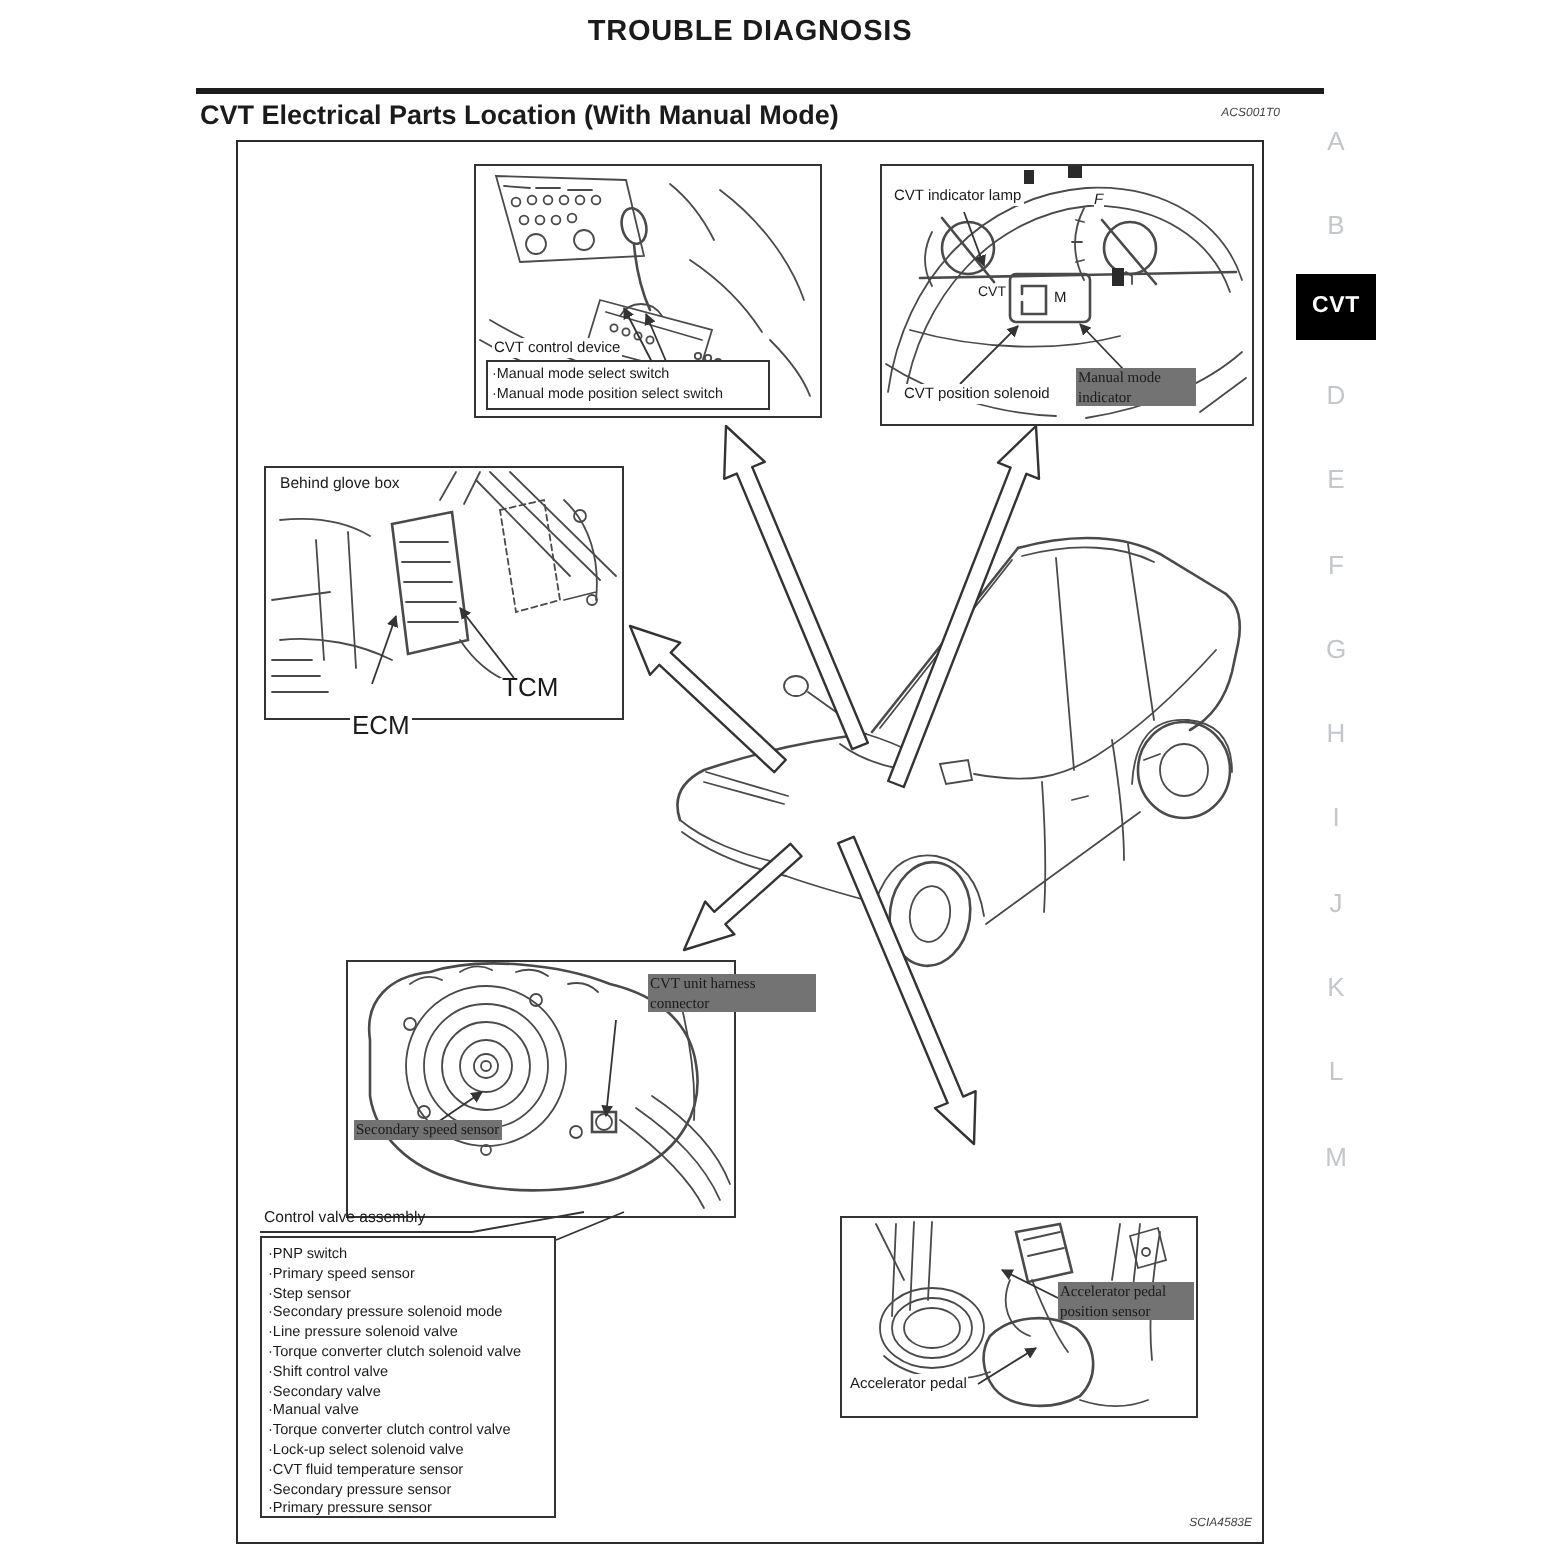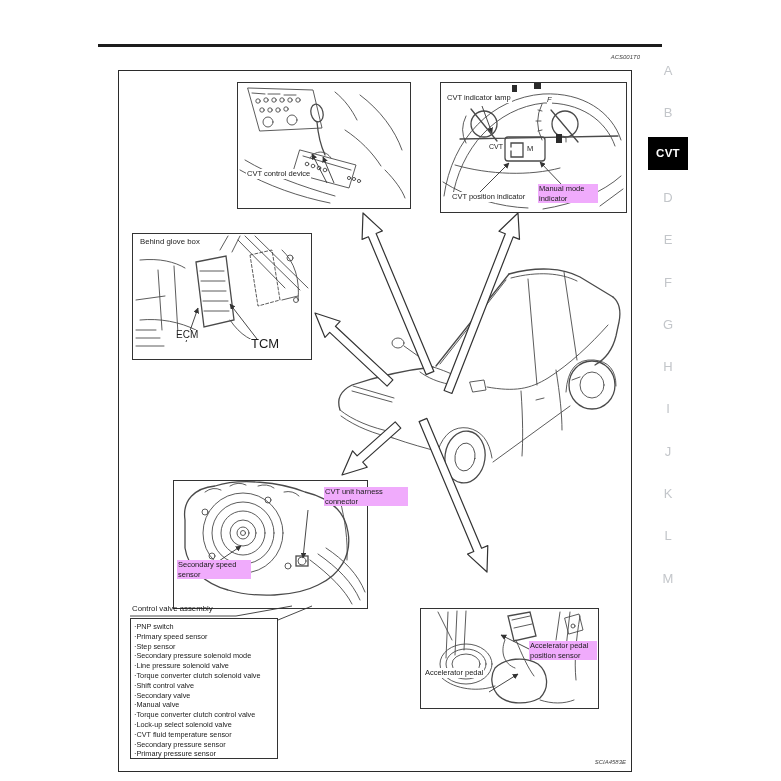--- a/index.html
+++ b/index.html
@@ -17,21 +17,21 @@
   .b1{left:237px;top:82px;width:172px;height:125px;}
   .b2{left:440px;top:82px;width:185px;height:129px;}
   .b3{left:132px;top:233px;width:178px;height:125px;}
   .b4{left:173px;top:480px;width:193px;height:127px;}
   .b5{left:420px;top:608px;width:177px;height:99px;}
   .vbox{left:130px;top:618px;width:148px;height:141px;border:1.2px solid #333;background:#fff;padding:3px 0 0 3px;box-sizing:border-box;}
   .vitem{font-size:7.3px;line-height:9.8px;white-space:nowrap;}
   .b1label{left:243px;top:180px;width:142px;border:1px solid #333;background:#fff;padding:1px 2px;box-sizing:border-box;}
   .b1label .vitem{font-size:7.2px;line-height:10.3px;}
   .lbl{font-size:7.5px;background:#fff;padding:0 1px;line-height:9.5px;white-space:nowrap;}
-  .lblwrap{font-size:7.5px;background:#f0abfc;padding:0 1px;line-height:9.5px;white-space:normal;}
+  .lblwrap{font-size:7.5px;background:#737373;padding:0 1px;line-height:9.5px;white-space:normal;font-family:Liberation Serif, serif;}
   .svg-overlay{left:0;top:0;width:781px;height:781px;pointer-events:none;}
   .sb-tab{position:absolute;left:648px;width:40px;height:16px;line-height:16px;text-align:center;
           font-size:13px;color:#c3c6ca;}
   .sb-active{background:#000;color:#fff;height:33px;line-height:33px;font-size:11.5px;font-weight:bold;letter-spacing:.3px;}
   svg .art{stroke:#4a4a4a;stroke-width:.9;fill:none;stroke-linecap:round;}
   svg .art2{stroke:#4a4a4a;stroke-width:1.3;fill:none;stroke-linecap:round;}
   svg .fillb{fill:#2b2b2b;stroke:none;}
   svg .leader{stroke:#333;stroke-width:.9;fill:none;}
   svg .harrow{fill:#fff;stroke:#333;stroke-width:1.2;stroke-linejoin:round;}
   .f-label{font-style:italic;font-size:7.5px;background:#fff;}
@@ -216,41 +216,47 @@
       <polygon class="harrow" points="395.2,421.9 357.1,455.9 352.6,450.8 342.0,475.0 367.2,467.2 362.7,462.1 400.8,428.1"></polygon>
       <polygon class="harrow" points="419.1,421.6 473.8,551.5 467.5,554.1 487.0,572.0 487.8,545.6 481.6,548.3 426.9,418.4"></polygon>
     </g>
 
     <g>
       <path class="leader" d="M327,183 L312,154" marker-end="url(#ah)"></path>
       <path class="leader" d="M334,183 L323,157" marker-end="url(#ah)"></path>
     </g>
   </svg>
 
+  <div class="abs header-title">TROUBLE DIAGNOSIS</div>
   <div class="abs rule"></div>
+  <div class="abs section-title">CVT Electrical Parts Location (With Manual Mode)</div>
   <div class="abs code code-top">ACS001T0</div>
 
   <div class="abs frame"></div>
   <div class="abs ibox b1"></div>
   <div class="abs ibox b2"></div>
   <div class="abs ibox b3"></div>
   <div class="abs ibox b4"></div>
   <div class="abs ibox b5"></div>
 
   <div class="abs lbl" style="left:246px;top:169px;">CVT control device</div>
+  <div class="abs b1label">
+      <div class="vitem">·Manual mode select switch</div>
+      <div class="vitem">·Manual mode position select switch</div>
+    </div>
 
   <div class="abs lbl" style="left:446px;top:93px;">CVT indicator lamp</div>
   <div class="abs lbl" style="left:488px;top:142px;font-size:7px;">CVT</div>
   <div class="abs m-label" style="left:527px;top:144px;">M</div>
   <div class="abs f-label" style="left:547px;top:95px;">F</div>
-  <div class="abs lbl" style="left:451px;top:192px;">CVT position indicator</div>
+  <div class="abs lbl" style="left:451px;top:192px;">CVT position solenoid</div>
   <div class="abs lblwrap" style="left:538px;top:184px;width:58px;">Manual mode indicator</div>
 
   <div class="abs lbl" style="left:139px;top:237px;font-size:7.8px;">Behind glove box</div>
-  <div class="abs lbl" style="left:175px;top:330px;font-size:10px;">ECM</div>
+  <div class="abs lbl" style="left:175px;top:358px;font-size:13px;">ECM</div>
   <div class="abs lbl" style="left:250px;top:339px;font-size:13px;">TCM</div>
 
   <div class="abs lblwrap" style="left:287px;top:487px;width:82px;margin-left:37px;">CVT unit harness connector</div>
   <div class="abs lblwrap" style="left:177px;top:560px;width:72px;">Secondary speed sensor</div>
 
   <div class="abs lbl" style="left:131px;top:604px;font-size:7.8px;background:transparent;">Control valve assembly</div>
   <div class="abs vbox">
       <div class="vitem">·PNP switch</div>
       <div class="vitem">·Primary speed sensor</div>
       <div class="vitem">·Step sensor</div>
@@ -261,21 +267,21 @@
       <div class="vitem">·Secondary valve</div>
       <div class="vitem">·Manual valve</div>
       <div class="vitem">·Torque converter clutch control valve</div>
       <div class="vitem">·Lock-up select solenoid valve</div>
       <div class="vitem">·CVT fluid temperature sensor</div>
       <div class="vitem">·Secondary pressure sensor</div>
       <div class="vitem">·Primary pressure sensor</div>
     </div>
 
   <div class="abs lblwrap" style="left:529px;top:641px;width:66px;">Accelerator pedal position sensor</div>
-  <div class="abs lbl" style="left:424px;top:668px;text-align:right;">Accelerator pedal</div>
+  <div class="abs lbl" style="left:424px;top:687px;text-align:right;">Accelerator pedal</div>
 
   <div class="abs code code-bottom">SCIA4583E</div>
 
   <div>
       <div class="sb-tab" style="top: 63px;">A</div>
       <div class="sb-tab" style="top: 105.3px;">B</div>
       <div class="sb-tab sb-active" style="top: 136.6px;">CVT</div>
       <div class="sb-tab" style="top: 189.9px;">D</div>
       <div class="sb-tab" style="top: 232.2px;">E</div>
       <div class="sb-tab" style="top: 274.5px;">F</div>

